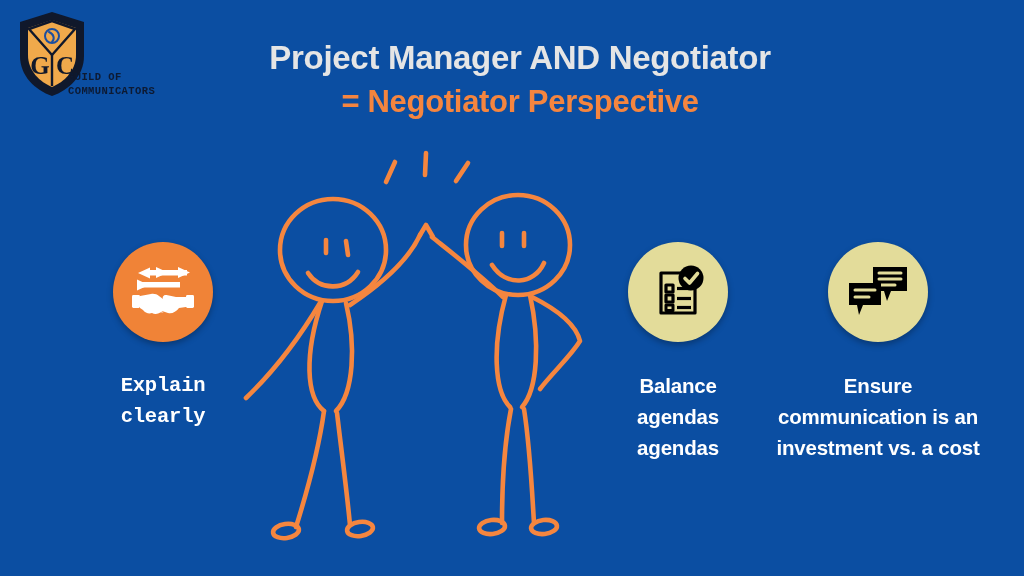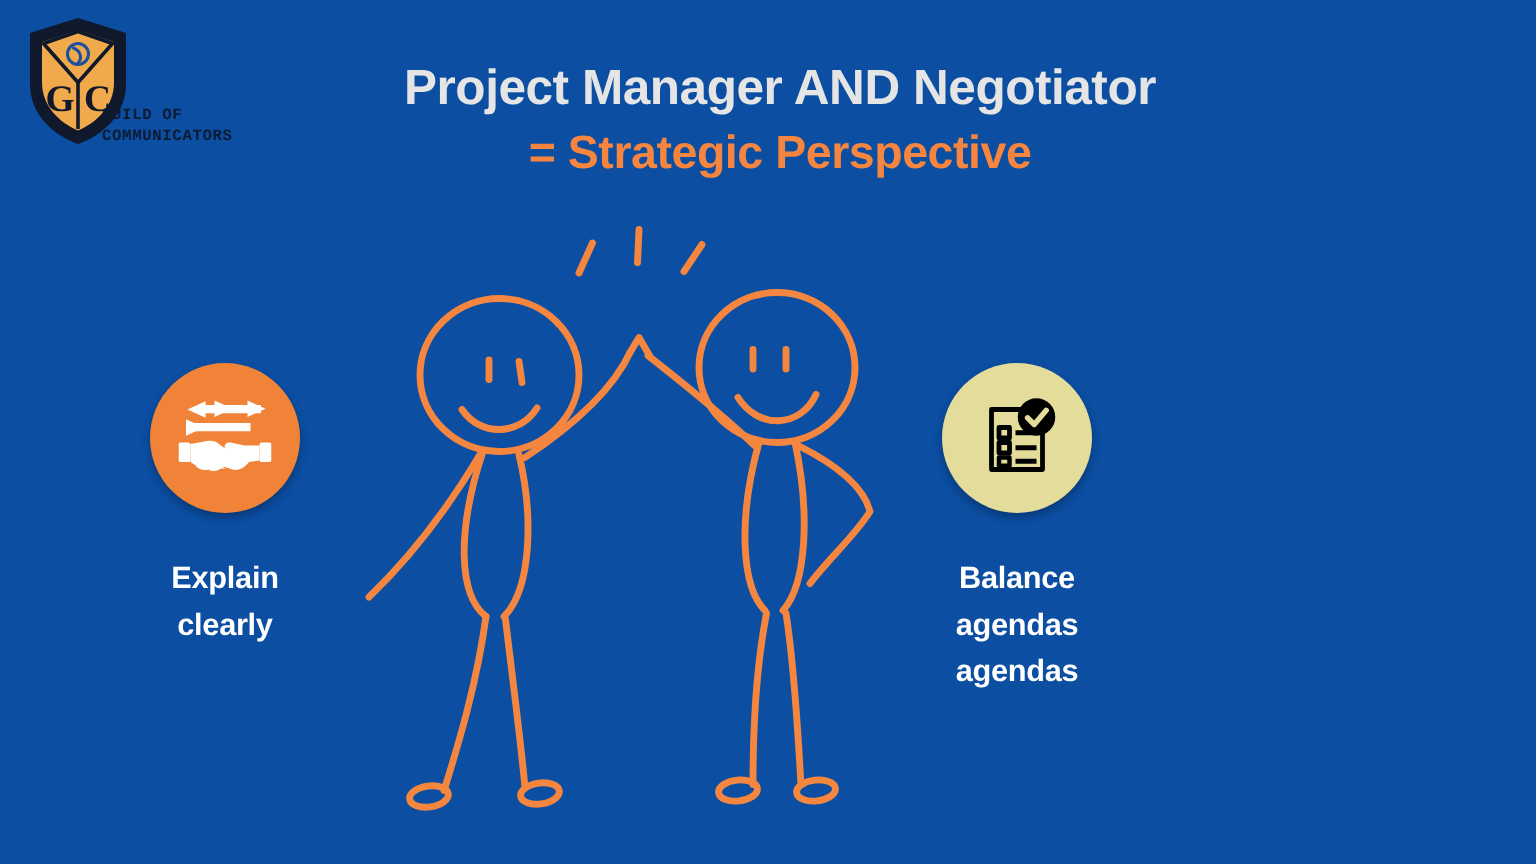--- a/index.html
+++ b/index.html
@@ -95,21 +95,21 @@
   }
   .caption {
     color: #ffffff;
     font-size: 20.5px;
     font-weight: bold;
     line-height: 31px;
     margin-top: 28px;
     letter-spacing: -0.2px;
   }
 
-  #feature-1 { left: 38px; top: 242px; width: 224px; }
+  #feature-1 { left: 51px; top: 242px; width: 224px; font-family: Liberation Mono, monospace; }
   #feature-1 .circle { width: 100px; height: 100px; background: #F08337; }
 
   #feature-2 { left: 594px; top: 242px; width: 168px; }
   #feature-2 .circle { width: 100px; height: 100px; background: #E3DC9A; }
 
   #feature-3 { left: 744px; top: 242px; width: 268px; }
   #feature-3 .circle { width: 100px; height: 100px; background: #E3DC9A; }
 </style>
 </head>
 <body>
@@ -128,21 +128,21 @@
       <text x="49" y="64" text-anchor="middle" font-family="Liberation Serif, serif" font-size="25" font-weight="bold" fill="#10182b">C</text>
     </svg>
     <div id="logo-text">
       <div>GUILD OF</div>
       <div>COMMUNICATORS</div>
     </div>
   </div>
 
   <div id="title-block">
     <div class="title-line1">Project Manager AND Negotiator</div>
-    <div class="title-line2">= Strategic Perspective</div>
+    <div class="title-line2">= Negotiator Perspective</div>
   </div>
 
   <svg id="illustration" viewBox="0 0 370 410">
     <g fill="none" stroke="#F5863F" stroke-width="4.6" stroke-linecap="round" stroke-linejoin="round">
 
       <line x1="146" y1="37" x2="155" y2="17"></line>
       <line x1="185" y1="30" x2="186" y2="8"></line>
       <line x1="216" y1="36" x2="228" y2="18"></line>
 
       <ellipse cx="93" cy="105" rx="53" ry="51"></ellipse>
@@ -228,14 +228,29 @@
         <path d="M36 15.5 L40.5 20 L48.5 10.5" fill="none" stroke="#E3DC9A" stroke-width="3.6" stroke-linecap="round" stroke-linejoin="round"></path>
       </svg>
     </div>
     <div class="caption">
       <div>Balance</div>
       <div>agendas</div>
       <div>agendas</div>
     </div>
   </div>
 
+  <div class="feature" id="feature-3">
+    <div class="circle">
+      <svg width="62" height="54" viewBox="0 0 62 54">
+        <path d="M26 2 L60 2 L60 26 L44 26 L40 36 L37 26 L26 26 Z" fill="#000000"></path>
+        <path d="M32 8 L54 8 M32 14 L54 14 M32 20 L48 20" stroke="#E3DC9A" stroke-width="3" stroke-linecap="round"></path>
+        <path d="M2 18 L34 18 L34 40 L16 40 L12 50 L10 40 L2 40 Z" fill="#000000"></path>
+        <path d="M8 25 L28 25 M8 32 L22 32" stroke="#E3DC9A" stroke-width="3" stroke-linecap="round"></path>
+      </svg>
+    </div>
+    <div class="caption">
+      <div>Ensure</div>
+      <div>communication is an</div>
+      <div>investment vs. a cost</div>
+    </div>
+  </div>
 
 </div>
 
 </body></html>

